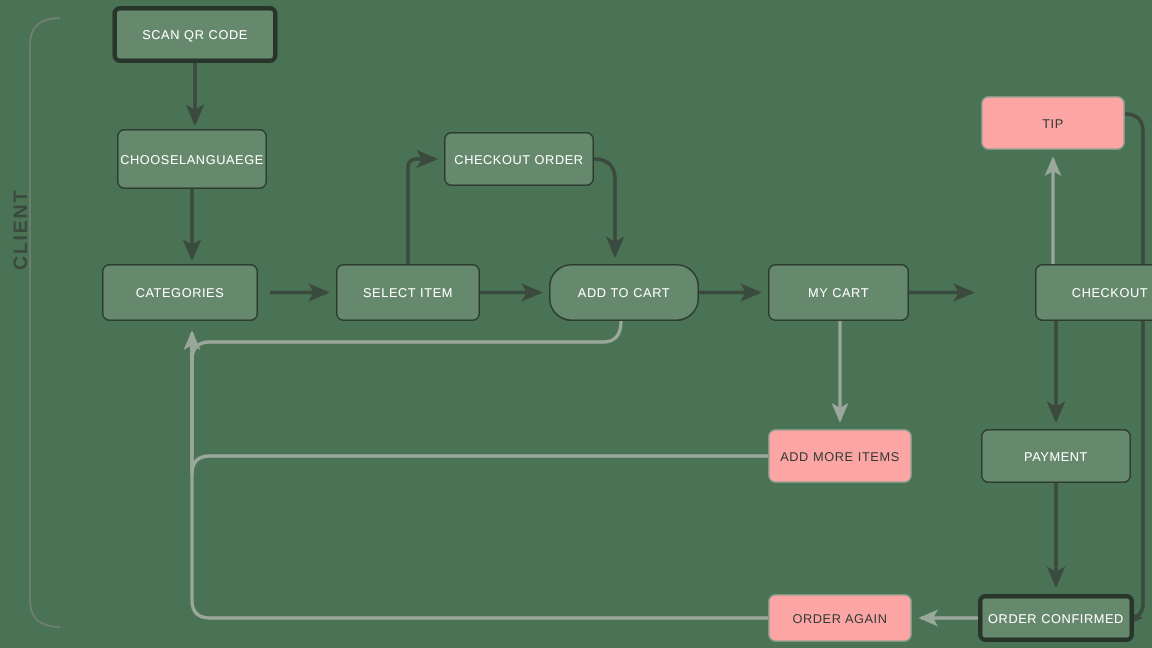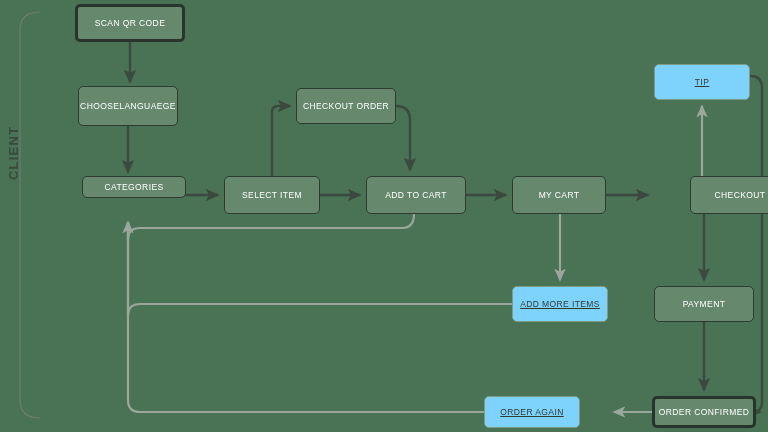--- a/index.html
+++ b/index.html
@@ -30,26 +30,25 @@
     font-weight:400;
   }
   .node.terminal{
     background:#66896d;
     border:3px solid #27352b;
     color:#ffffff;
     font-size:8.5px;
     font-weight:400;
   }
   .node.optional{
-    background:#7dd3fc;
+    background:#fca5a5;
     border:1.5px solid #7f9a85;
     color:#313b33;
     font-size:8.5px;
     font-weight:400;
-    text-decoration:underline;
   }
 
   #client-label{
     position:absolute;
     left:6px;top:180px;
     transform:rotate(-90deg);
     transform-origin:left top;
     color:#3a4a3e;
     font-size:13px;
     font-weight:700;
@@ -102,47 +101,47 @@
 
   <div id="nodes">
       <div class="node terminal" style="left: 75px; top: 4px; width: 110px; height: 38px; flex-direction: column;">
         <span>SCAN QR CODE</span>
       </div>
       <div class="node primary" style="left: 78px; top: 86px; width: 100px; height: 40px; flex-direction: row;">
         <span>CHOOSE</span>
         <br>
         <span>LANGUAEGE</span>
       </div>
-      <div class="node primary" style="left: 82px; top: 176px; width: 104px; height: 22px; flex-direction: column;">
+      <div class="node primary" style="left: 68px; top: 176px; width: 104px; height: 38px; flex-direction: column;">
         <span>CATEGORIES</span>
       </div>
       <div class="node primary" style="left: 224px; top: 176px; width: 96px; height: 38px; flex-direction: column;">
         <span>SELECT ITEM</span>
       </div>
       <div class="node primary" style="left: 296px; top: 88px; width: 100px; height: 36px; flex-direction: column;">
         <span>CHECKOUT ORDER</span>
       </div>
-      <div class="node primary" style="left: 366px; top: 176px; width: 100px; height: 38px; flex-direction: column;">
+      <div class="node primary" style="left: 366px; top: 176px; width: 100px; height: 38px; flex-direction: column; border-radius: 15px;">
         <span>ADD TO CART</span>
       </div>
       <div class="node primary" style="left: 512px; top: 176px; width: 94px; height: 38px; flex-direction: column;">
         <span>MY CART</span>
       </div>
       <div class="node primary" style="left: 654px; top: 176px; width: 100px; height: 38px; flex-direction: column; margin-left: 36px;">
         <span>CHECKOUT</span>
       </div>
       <div class="node optional" style="left: 654px; top: 64px; width: 96px; height: 36px; flex-direction: column;">
         <span>TIP</span>
       </div>
       <div class="node optional" style="left: 512px; top: 286px; width: 96px; height: 36px; flex-direction: column;">
         <span>ADD MORE ITEMS</span>
       </div>
       <div class="node primary" style="left: 654px; top: 286px; width: 100px; height: 36px; flex-direction: column;">
         <span>PAYMENT</span>
       </div>
       <div class="node terminal" style="left: 652px; top: 396px; width: 104px; height: 32px; flex-direction: column;">
         <span>ORDER CONFIRMED</span>
       </div>
-      <div class="node optional" style="left: 484px; top: 396px; width: 96px; height: 32px; flex-direction: column;">
+      <div class="node optional" style="left: 512px; top: 396px; width: 96px; height: 32px; flex-direction: column;">
         <span>ORDER AGAIN</span>
       </div>
     </div>
 </div>
 
 </body></html>

